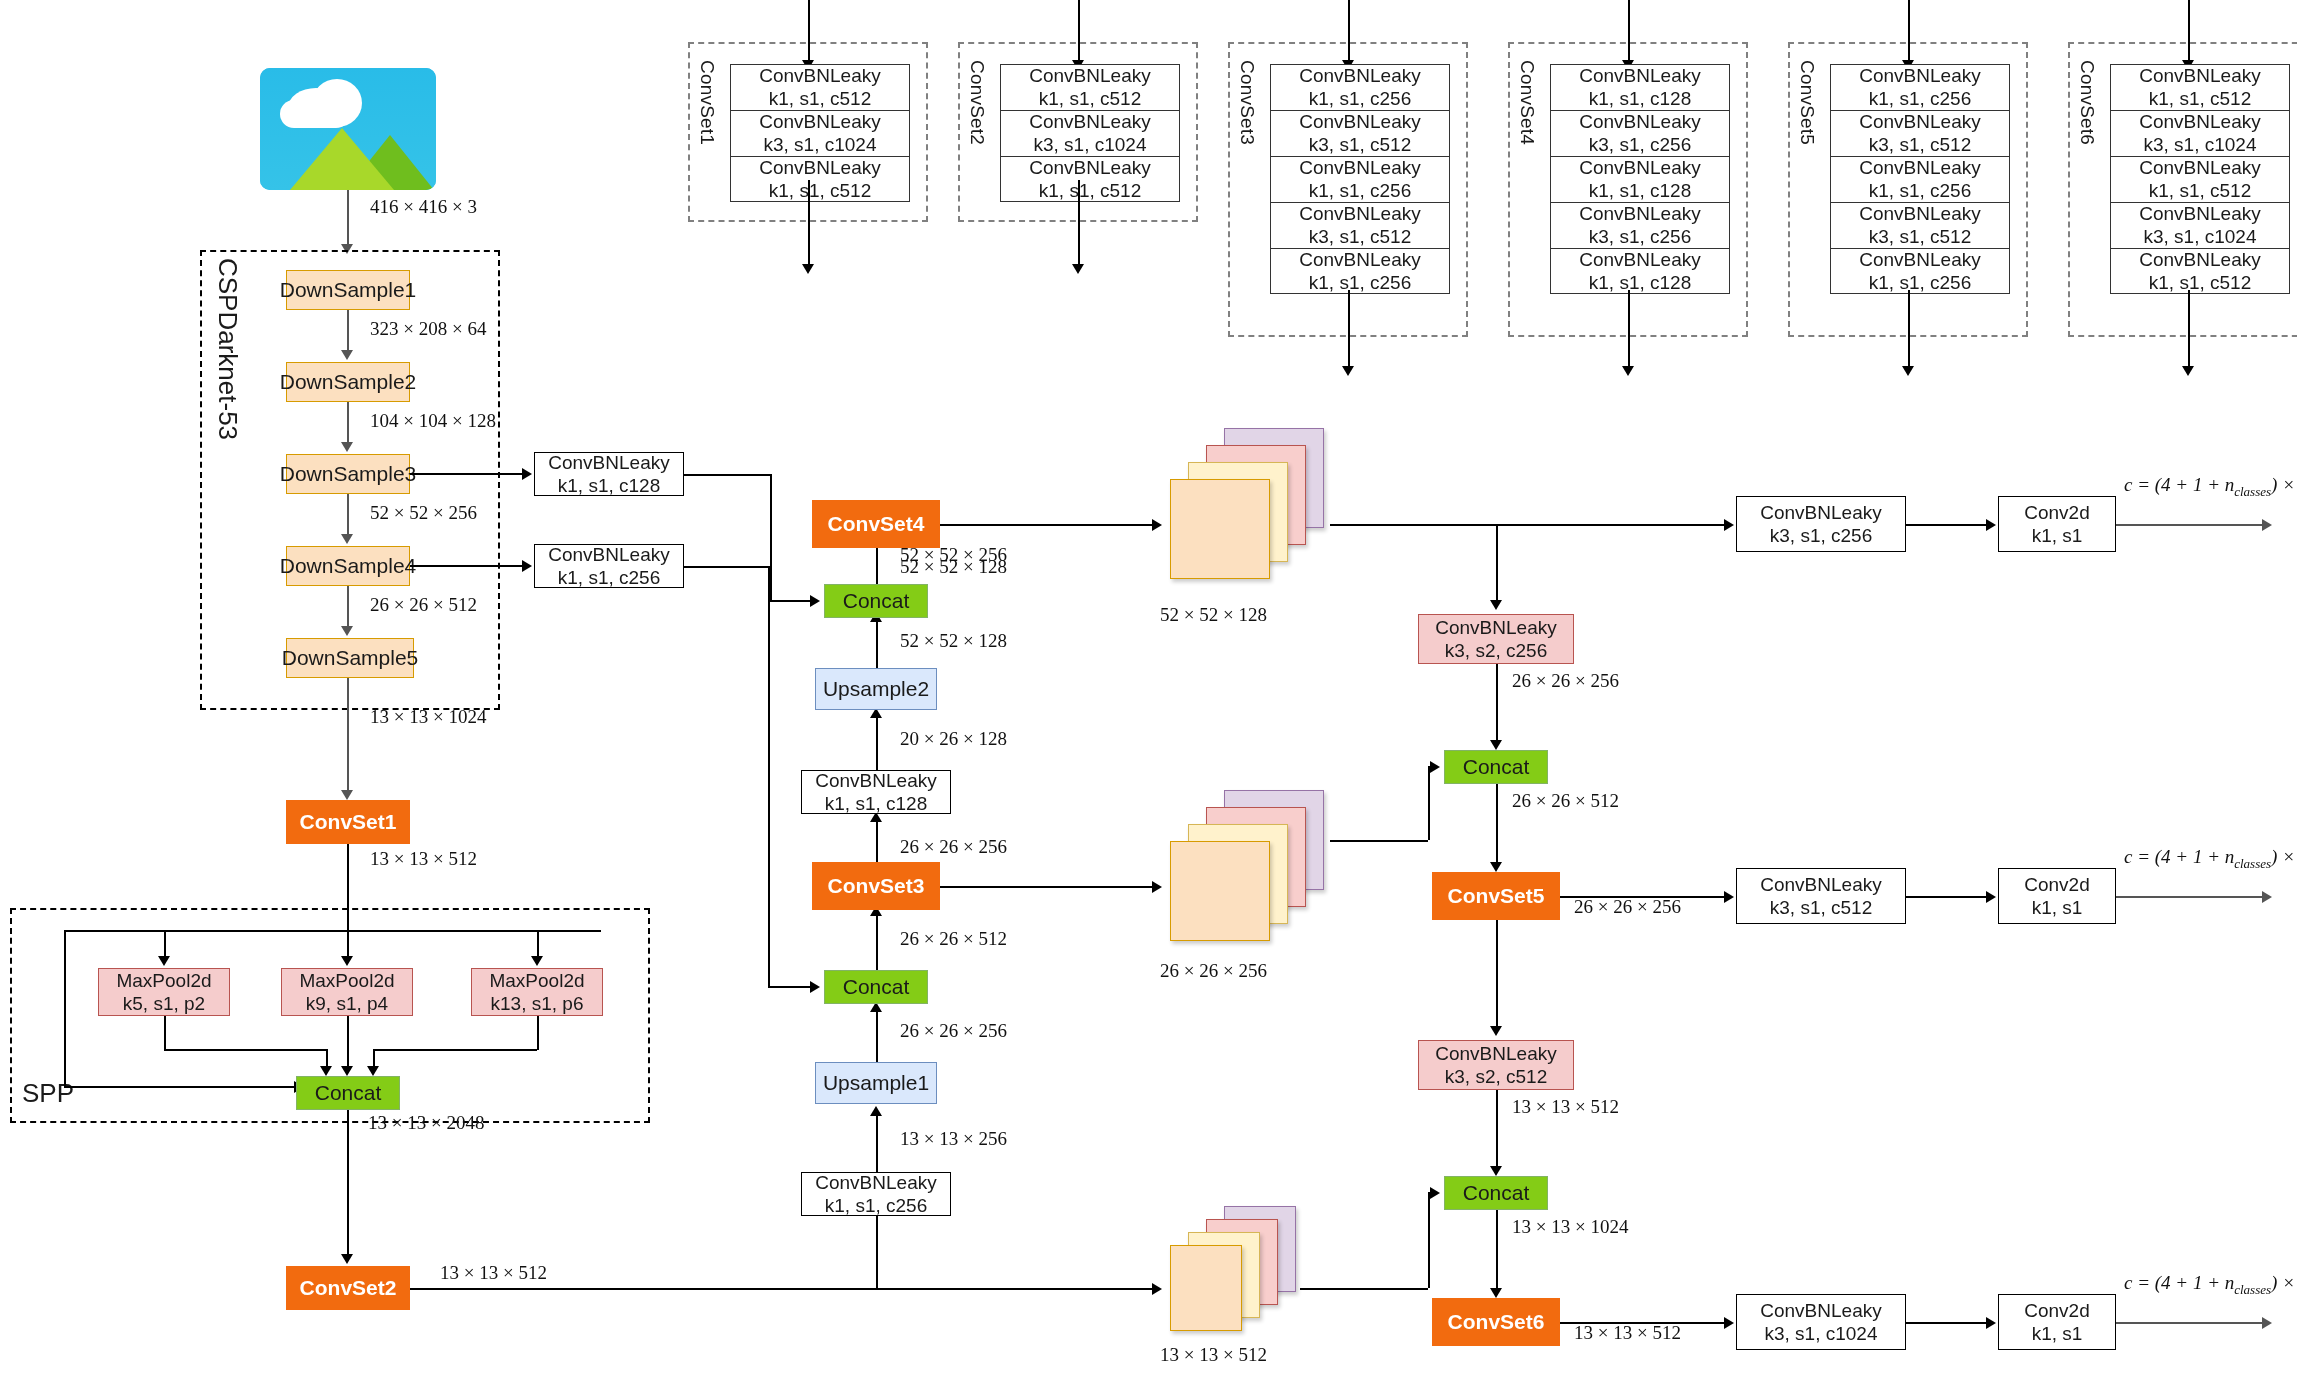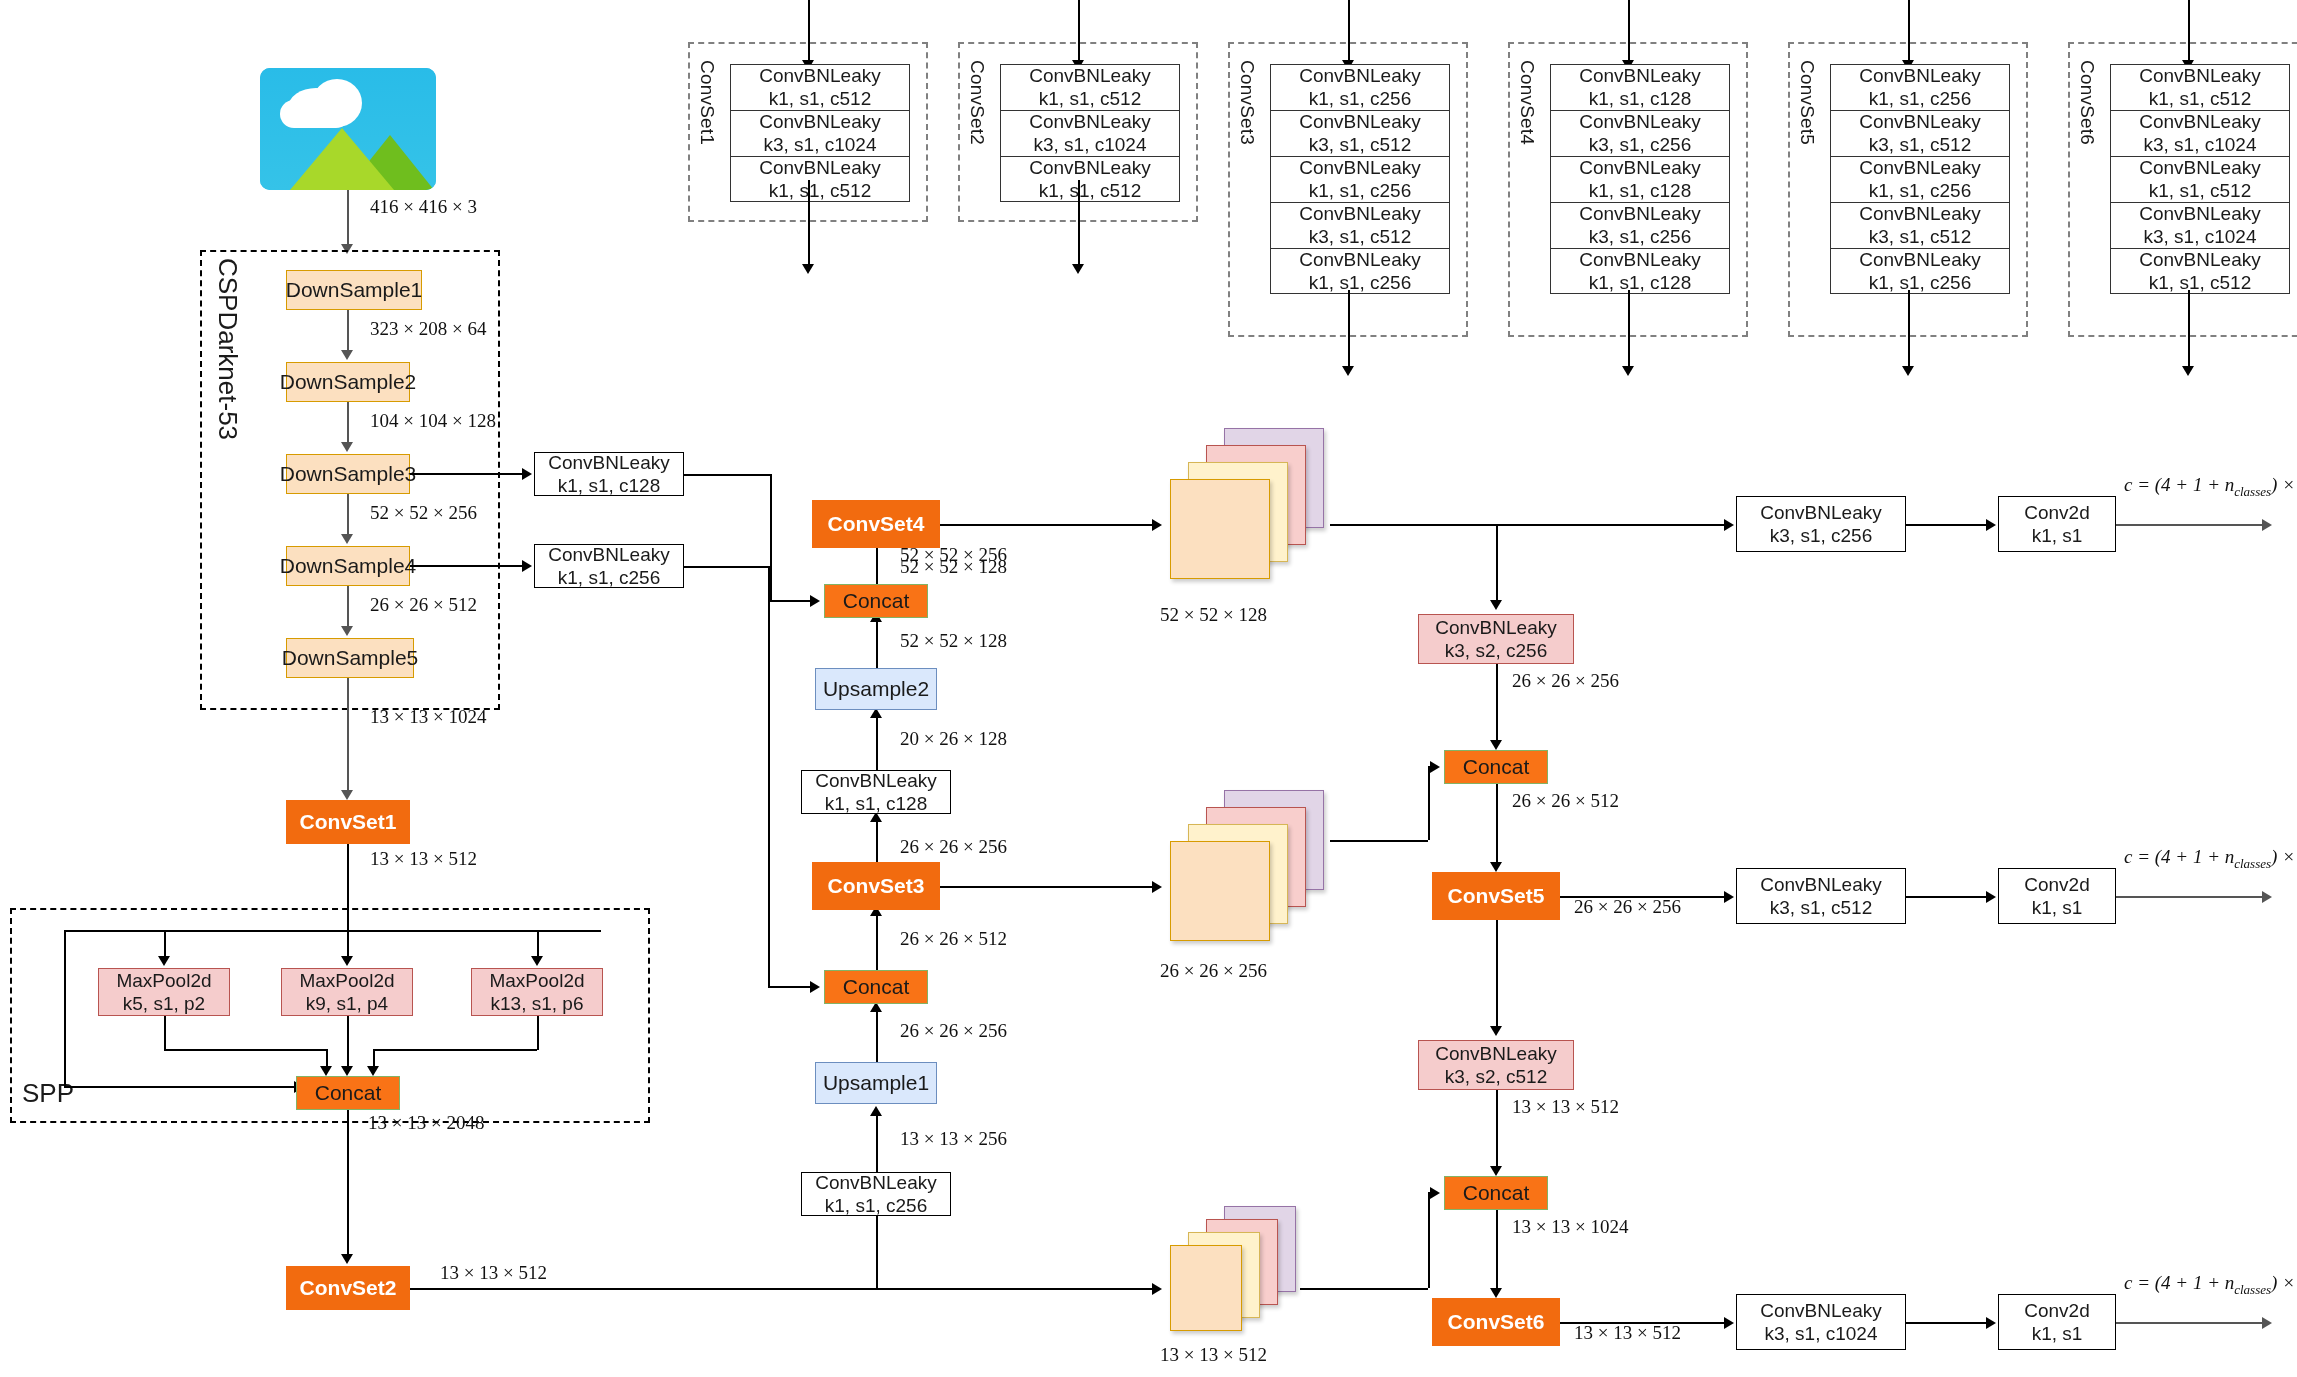--- a/index.html
+++ b/index.html
@@ -9,21 +9,21 @@
   
   .node{position:absolute;box-sizing:border-box;display:flex;flex-direction:column;
         align-items:center;justify-content:center;text-align:center;line-height:1.22;
         font-size:19px;color:#1a1a1a;}
   .node span{display:block;white-space:nowrap;}
 
   .n-white{background:#ffffff;border:1.6px solid #000;}
   .n-orange{background:#F26B0F;border:1.6px solid #F26B0F;color:#fff;font-weight:bold;font-size:21px;}
   .n-peach{background:#FCE0C0;border:1.6px solid #D79B00;font-size:21px;}
   .n-pink{background:#F5CCCC;border:1.6px solid #B85450;}
-  .n-green{background:#f97316;border:1.6px solid #82B366;font-size:21px;}
+  .n-green{background:#84cc16;border:1.6px solid #82B366;font-size:21px;}
   .n-blue{background:#DAE8FC;border:1.6px solid #6C8EBF;font-size:21px;}
 
   
   .convset-group{position:absolute;box-sizing:border-box;border:2px dashed #808080;}
   .convset-title{position:absolute;writing-mode:vertical-rl;font-size:19px;color:#1a1a1a;
                  white-space:nowrap;letter-spacing:.2px;}
   .convset-stack{position:absolute;box-sizing:border-box;border:1.6px solid #333;background:#fff;}
   .convset-row{box-sizing:border-box;border-bottom:1.5px solid #333;display:flex;flex-direction:column;
                align-items:center;justify-content:center;font-size:19px;color:#1a1a1a;line-height:1.2;}
   .convset-row:last-child{border-bottom:none;}
@@ -240,21 +240,21 @@
     <div class="hill" style="left:86px;bottom:0;border-width:0 44px 55px 44px;border-color:transparent transparent #6FBE1E transparent;"></div>
     <div class="hill" style="left:30px;bottom:0;border-width:0 52px 62px 52px;border-color:transparent transparent #A8D82A transparent;"></div>
   </div>
   <div class="ln ln-gray ln-v" style="left:347px;top:190px;height:58px;"></div>
   <div class="arrow ar-down ar-gray" style="left:341px;top:244px;"></div>
   <div class="shape" style="left:370px;top:196px;">416 × 416 × 3</div>
 
   <div class="dashed-region" style="left:200px;top:250px;width:300px;height:460px;"></div>
   <div class="region-label-v" style="left:212px;top:258px;">CSPDarknet-53</div>
 
-  <div class="node n-peach" style="left:286px;top:270px;width:136px;height:40px;">
+  <div class="node n-peach" style="left:286px;top:270px;width:124px;height:40px;">
     <span>DownSample1</span>
   </div>
   <div class="ln ln-gray ln-v" style="left:347px;top:310px;height:44px;"></div>
   <div class="arrow ar-down ar-gray" style="left:341px;top:350px;"></div>
   <div class="shape" style="left:370px;top:318px;">323 × 208 × 64</div>
 
   <div class="node n-peach" style="left:286px;top:362px;width:124px;height:40px;">
     <span>DownSample2</span>
   </div>
   <div class="ln ln-gray ln-v" style="left:347px;top:402px;height:44px;"></div>

